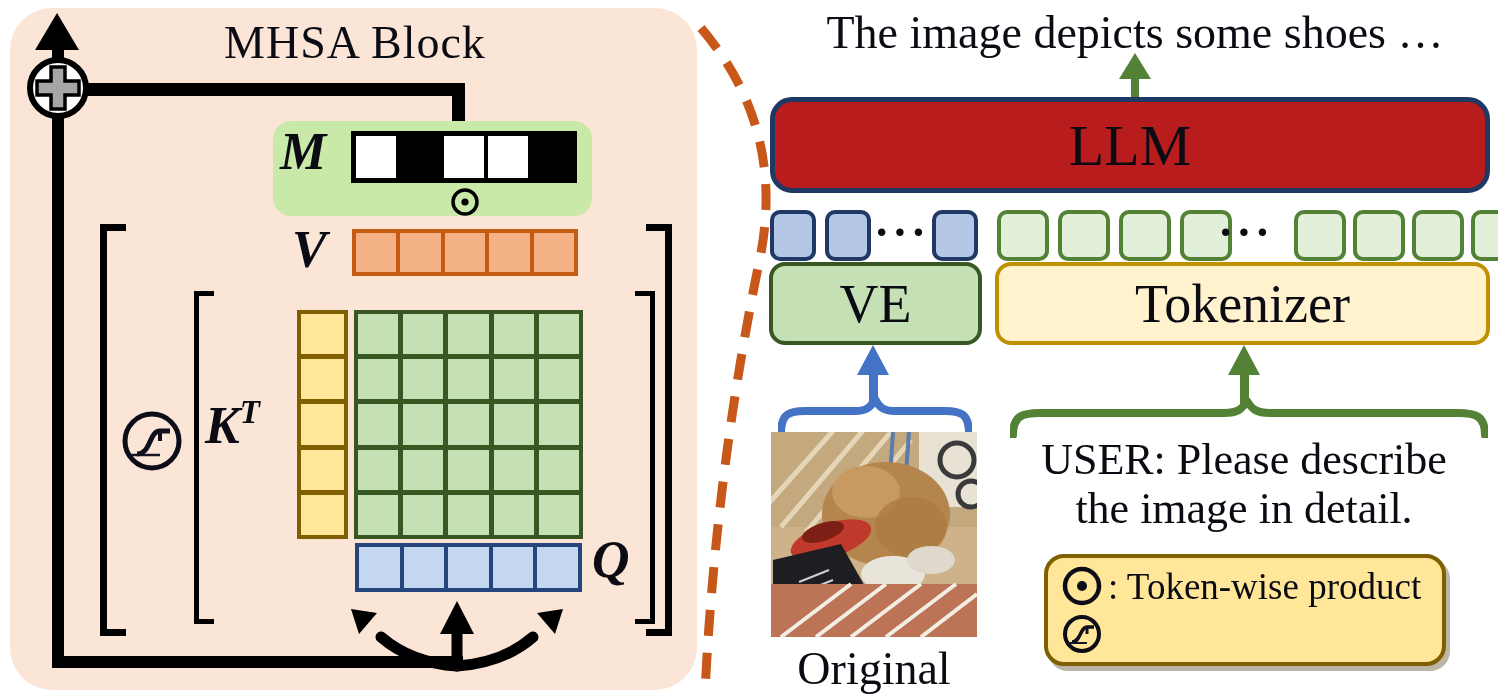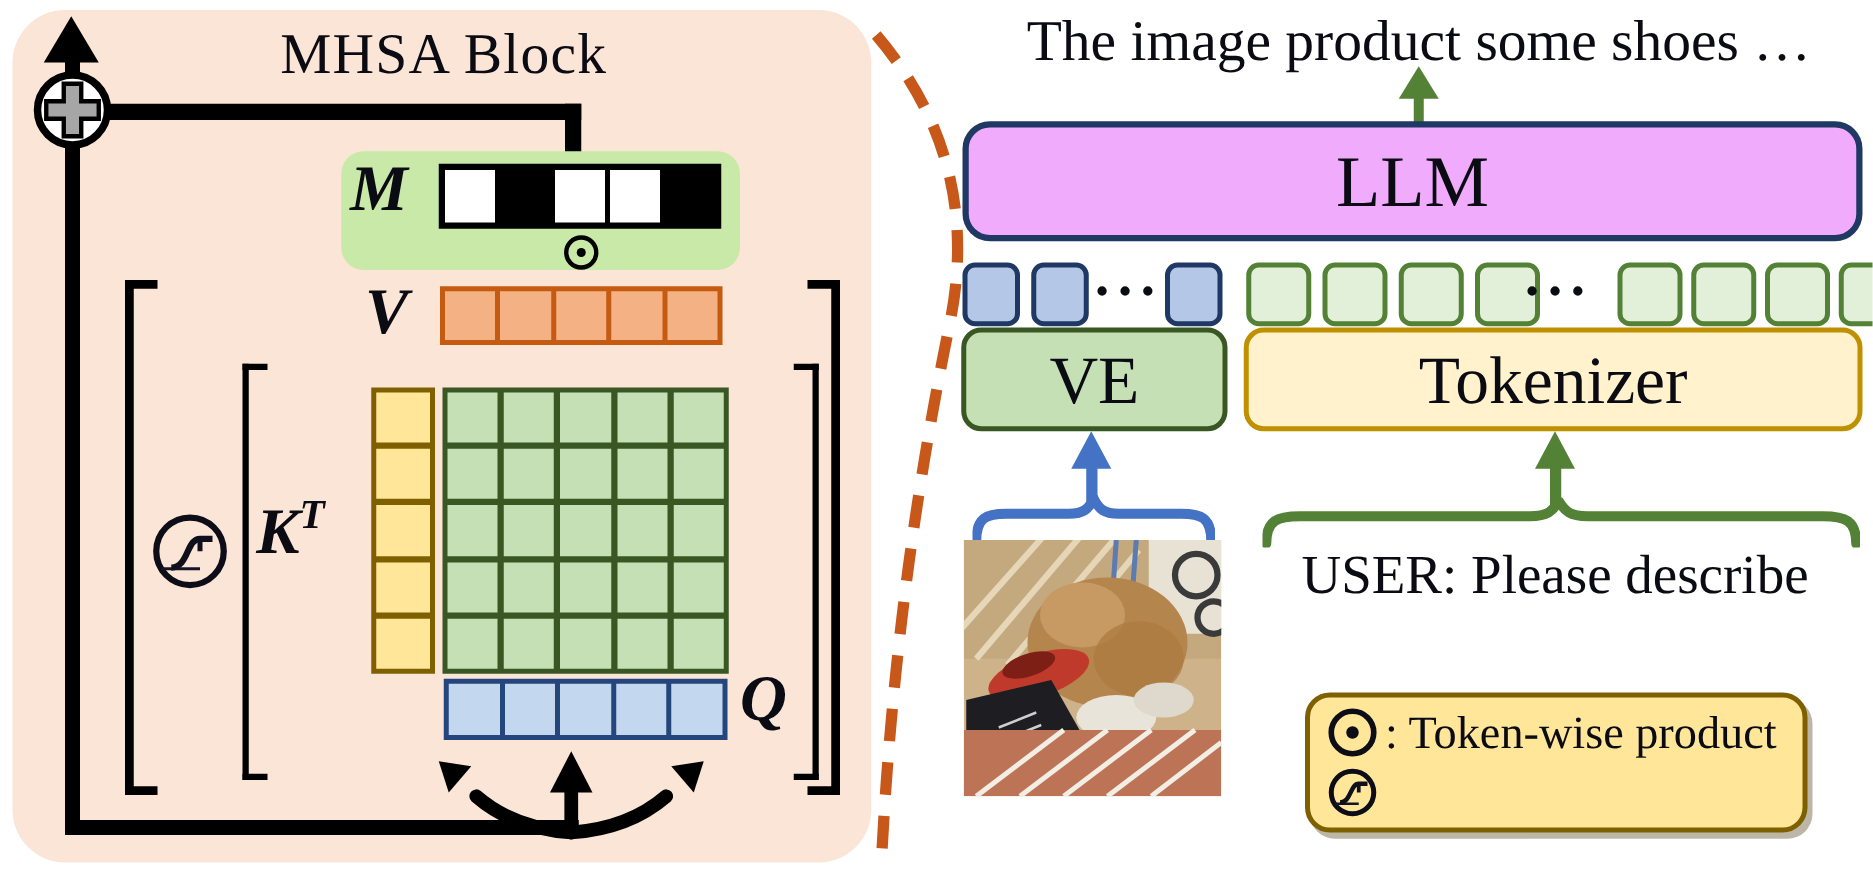--- a/index.html
+++ b/index.html
@@ -27,21 +27,21 @@
         grid-template-columns:repeat(5,1fr);grid-template-rows:repeat(5,1fr);gap:5px;padding:4px;}
   .grid25>div{background:#c5e0b4;}
   .bracket{border-color:#000;border-style:solid;}
   .bl-o{left:100px;top:224px;width:26px;height:412px;border-width:7px 0 7px 7px;}
   .bl-i{left:194px;top:291px;width:20px;height:333px;border-width:5px 0 5px 5px;}
   .br-i{left:635px;top:291px;width:20px;height:333px;border-width:5px 5px 5px 0;border-left:0;}
   .br-o{left:646px;top:224px;width:26px;height:412px;border-width:7px 7px 7px 0;border-left:0;}
   
   .caption{left:790px;top:6px;width:690px;text-align:center;font-size:46px;}
   .box{display:flex;align-items:center;justify-content:center;}
-  .llm{left:770px;top:97px;width:720px;height:96px;background:#f0abfc;border:5px solid #1f3864;
+  .llm{left:770px;top:97px;width:720px;height:96px;background:#b91c1c;border:5px solid #1f3864;
        border-radius:22px;font-size:58px;}
   .ve{left:769px;top:262px;width:213px;height:83px;background:#c5e0b4;border:4px solid #385723;
        border-radius:16px;font-size:54px;}
   .tok{left:995px;top:262px;width:495px;height:83px;background:#fff2cc;border:4px solid #bf9000;
        border-radius:16px;font-size:54px;}
   .vtok{width:38px;height:43px;background:#b4c7e7;border:4px solid #1f3864;border-radius:10px;}
   .ttok{width:44px;height:43px;background:#e2f0d9;border:4px solid #538135;border-radius:10px;}
   .tokgrp{top:210px;display:flex;gap:9px;}
   .dots{top:206px;font-size:46px;font-weight:700;letter-spacing:3px;}
   .usr{left:1000px;width:488px;text-align:center;font-size:44px;line-height:48px;}
@@ -165,21 +165,21 @@
     <path d="M 457 666 C 428 664 403 656 381 637" stroke="#000" stroke-width="11" fill="none" stroke-linecap="round"></path>
     <polygon points="351,609 377,613 359,634" fill="#000"></polygon>
     <path d="M 457 666 C 486 664 511 656 533 637" stroke="#000" stroke-width="11" fill="none" stroke-linecap="round"></path>
     <polygon points="563,609 537,613 555,634" fill="#000"></polygon>
   </svg>
 
   <svg class="abs" style="left:0;top:0;" width="1498" height="699" viewBox="0 0 1498 699">
     <path d="M 701 28 Q 786 128 760 258 Q 716 470 705 692" fill="none" stroke="#c8571a" stroke-width="9" stroke-dasharray="26 17"></path>
   </svg>
 
-  <div class="abs caption">The image product some shoes …</div>
+  <div class="abs caption">The image depicts some shoes …</div>
 
   <div class="abs" style="left:1131px;top:74px;width:8px;height:24px;background:#538135;"></div>
   <svg class="abs" style="left:1117px;top:52px;" width="36" height="28" viewBox="0 0 36 28">
     <polygon points="18,1 2,27 34,27" fill="#538135"></polygon>
   </svg>
 
   <div class="abs box llm">
       <span>LLM</span>
     </div>
 
@@ -250,30 +250,32 @@
     <ellipse cx="160" cy="128" rx="24" ry="14" fill="#ded9cc"></ellipse>
     <rect x="0" y="152" width="206" height="53" fill="#bd7355"></rect>
     <g stroke="#f2eee4" stroke-width="4">
       <line x1="10" y1="205" x2="80" y2="152"></line>
         <line x1="45" y1="205" x2="115" y2="152"></line>
       <line x1="80" y1="205" x2="150" y2="152"></line>
         <line x1="115" y1="205" x2="185" y2="152"></line>
       <line x1="150" y1="205" x2="206" y2="162"></line>
     </g>
   </svg>
+  <div class="abs original">Original</div>
 
   <svg class="abs" style="left:1226px;top:344px;" width="36" height="32" viewBox="0 0 36 32">
     <polygon points="18,1 2,31 34,31" fill="#538135"></polygon>
   </svg>
   <div class="abs" style="left:1240px;top:370px;width:9px;height:34px;background:#538135;"></div>
   <svg class="abs" style="left:1010px;top:398px;" width="478" height="40" viewBox="0 0 478 40">
     <path d="M 3 37 C 3 18 12 15 30 15 L 214 15 C 228 15 232 11 237 3 C 242 11 246 15 260 15 L 448 15 C 466 15 475 18 475 37" fill="none" stroke="#538135" stroke-width="8" stroke-linecap="round"></path>
   </svg>
 
   <div class="abs usr" style="top:436px;">USER: Please describe</div>
+  <div class="abs usr" style="top:485px;">the image in detail.</div>
 
   <div class="abs legend">
     <div class="legrow">
       <svg width="44" height="44" viewBox="0 0 44 44">
         <circle cx="22" cy="22" r="17" fill="none" stroke="#0d0d18" stroke-width="4.5"></circle>
         <circle cx="22" cy="22" r="5" fill="#0d0d18"></circle>
       </svg>
       <span>: Token-wise product</span>
     </div>
     <div class="legrow">

